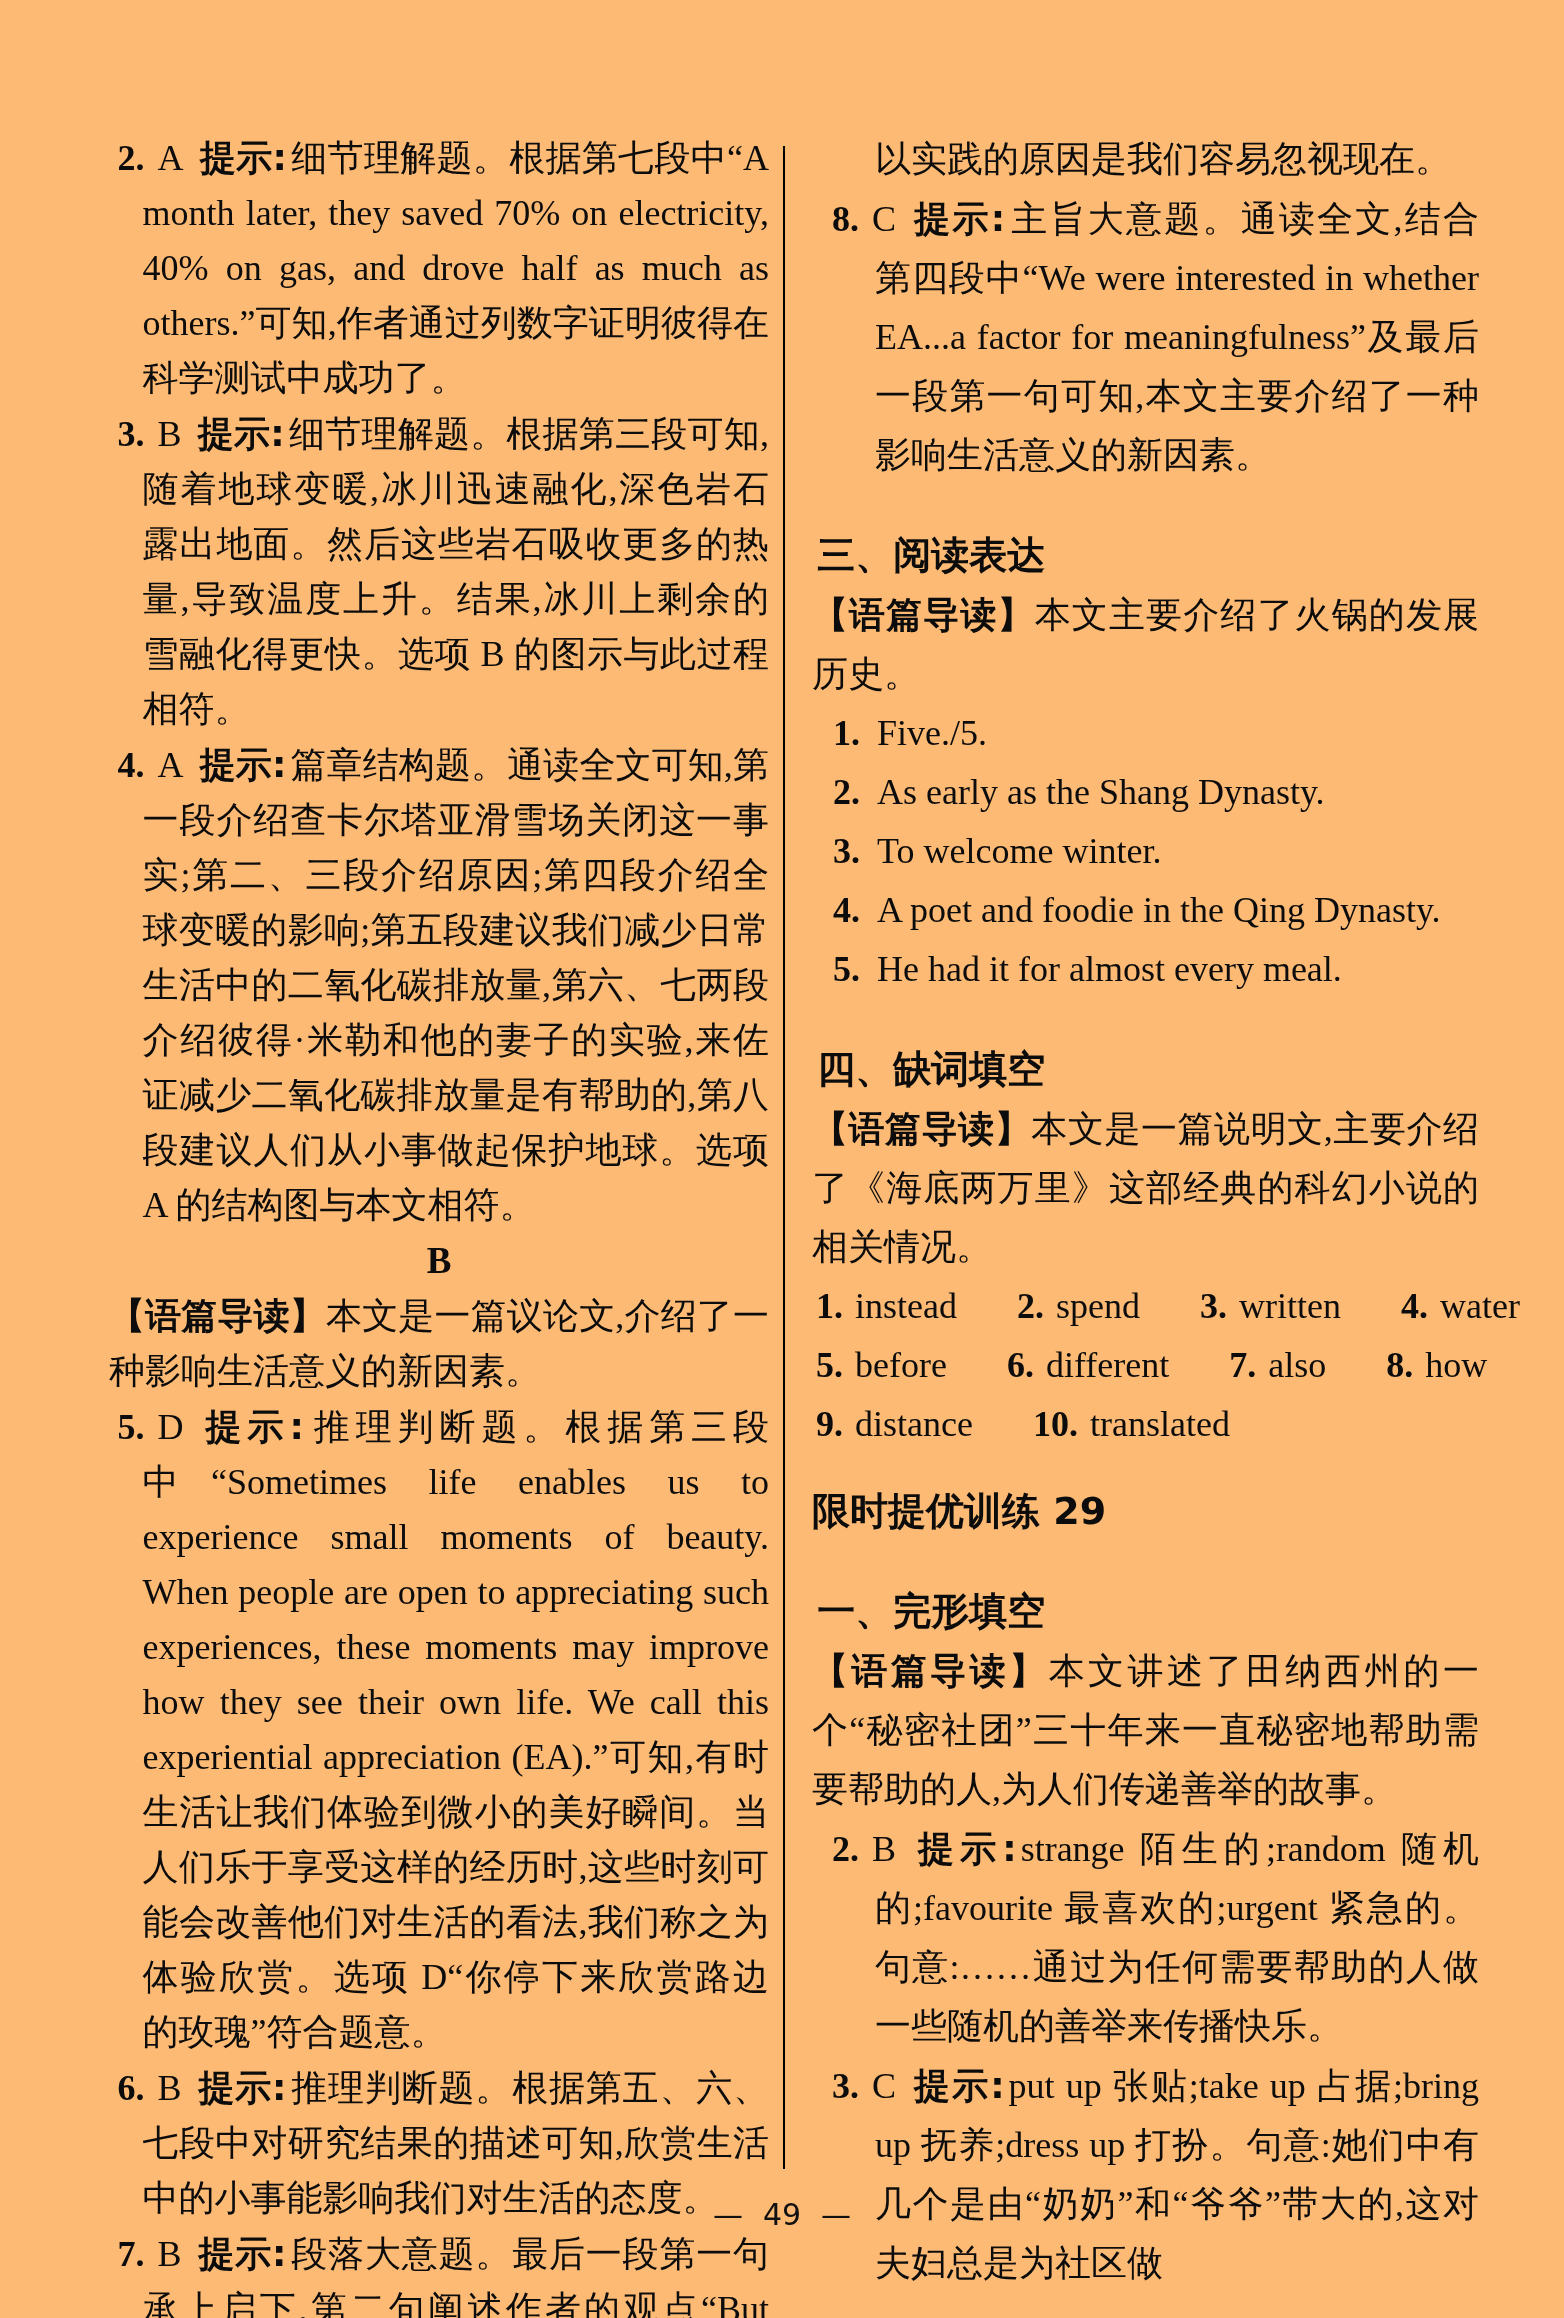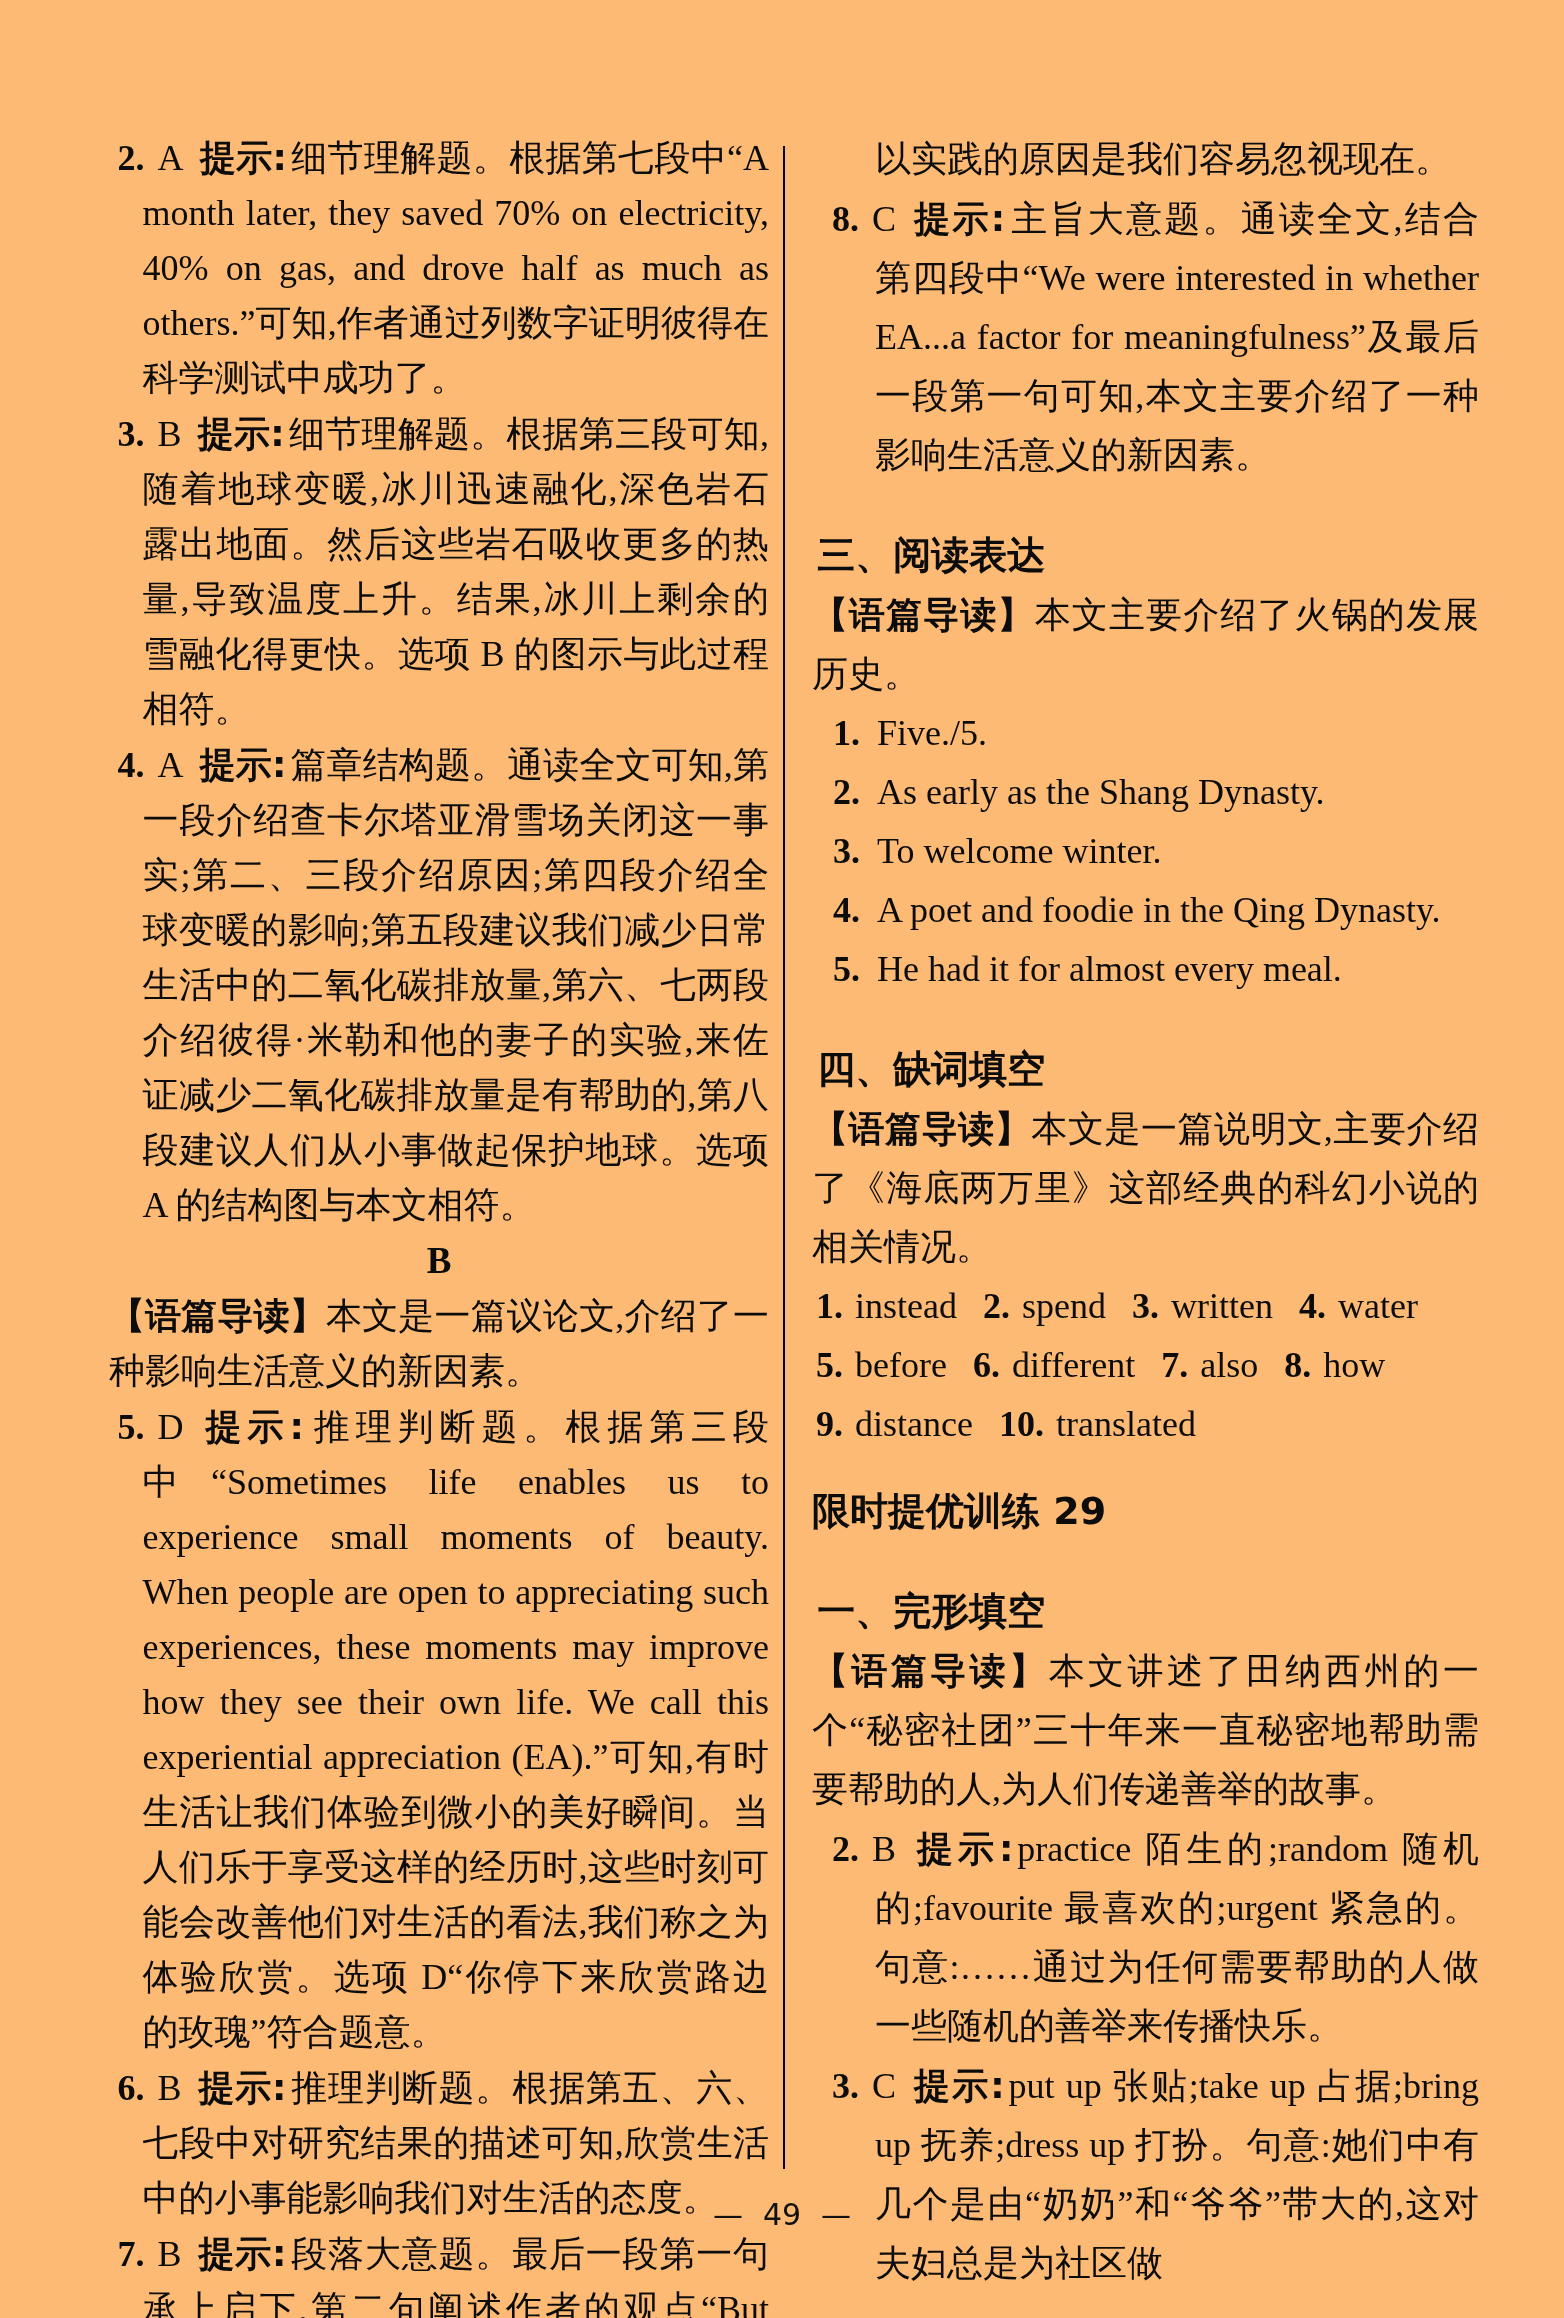--- a/index.html
+++ b/index.html
@@ -56,21 +56,21 @@
   .train-heading {
     font-weight:bold;
     font-family:"DejaVu Sans","Liberation Sans",sans-serif;
     font-size:38px;
     margin:28px 0;
   }
 
   .short-item { margin-left:21px; text-align:left; }
   .short-item .num { margin-right:17px; }
 
-  .word-row { margin-left:4px; display:flex; gap:26px; text-align:left; }
+  .word-row { margin-left:4px; display:flex; gap:60px; text-align:left; }
   .word-pair .num { margin-right:12px; }
 
   .footer {
     position:absolute; top:2197px; left:0; width:100%;
     text-align:center;
     font-size:30px;
     font-family:"DejaVu Sans","Liberation Sans",sans-serif;
     color:#111;
   }
   .footer .dash { letter-spacing:0; }
@@ -173,21 +173,21 @@
     <div class="train-heading">限时提优训练 29</div>
 
     <div class="sec-heading">一、完形填空</div>
 
     <div class="intro">
       <span class="intro-label">【语篇导读】</span><span>本文讲述了田纳西州的一个“秘密社团”三十年来一直秘密地帮助需要帮助的人,为人们传递善举的故事。</span>
     </div>
 
 
     <div class="answer-item">
-      <span class="num">2.</span><span class="ans">B</span><span class="tip">提示:</span><span>practice 陌生的;random 随机的;favourite 最喜欢的;urgent 紧急的。句意:……通过为任何需要帮助的人做一些随机的善举来传播快乐。</span>
+      <span class="num">2.</span><span class="ans">B</span><span class="tip">提示:</span><span>strange 陌生的;random 随机的;favourite 最喜欢的;urgent 紧急的。句意:……通过为任何需要帮助的人做一些随机的善举来传播快乐。</span>
     </div>
 
     <div class="answer-item">
       <span class="num">3.</span><span class="ans">C</span><span class="tip">提示:</span><span>put up 张贴;take up 占据;bring up 抚养;dress up 打扮。句意:她们中有几个是由“奶奶”和“爷爷”带大的,这对夫妇总是为社区做</span>
     </div>
 
   </div>
 
   <div class="footer">
     <span class="dash">—</span><span class="pagenum">49</span><span class="dash">—</span>

